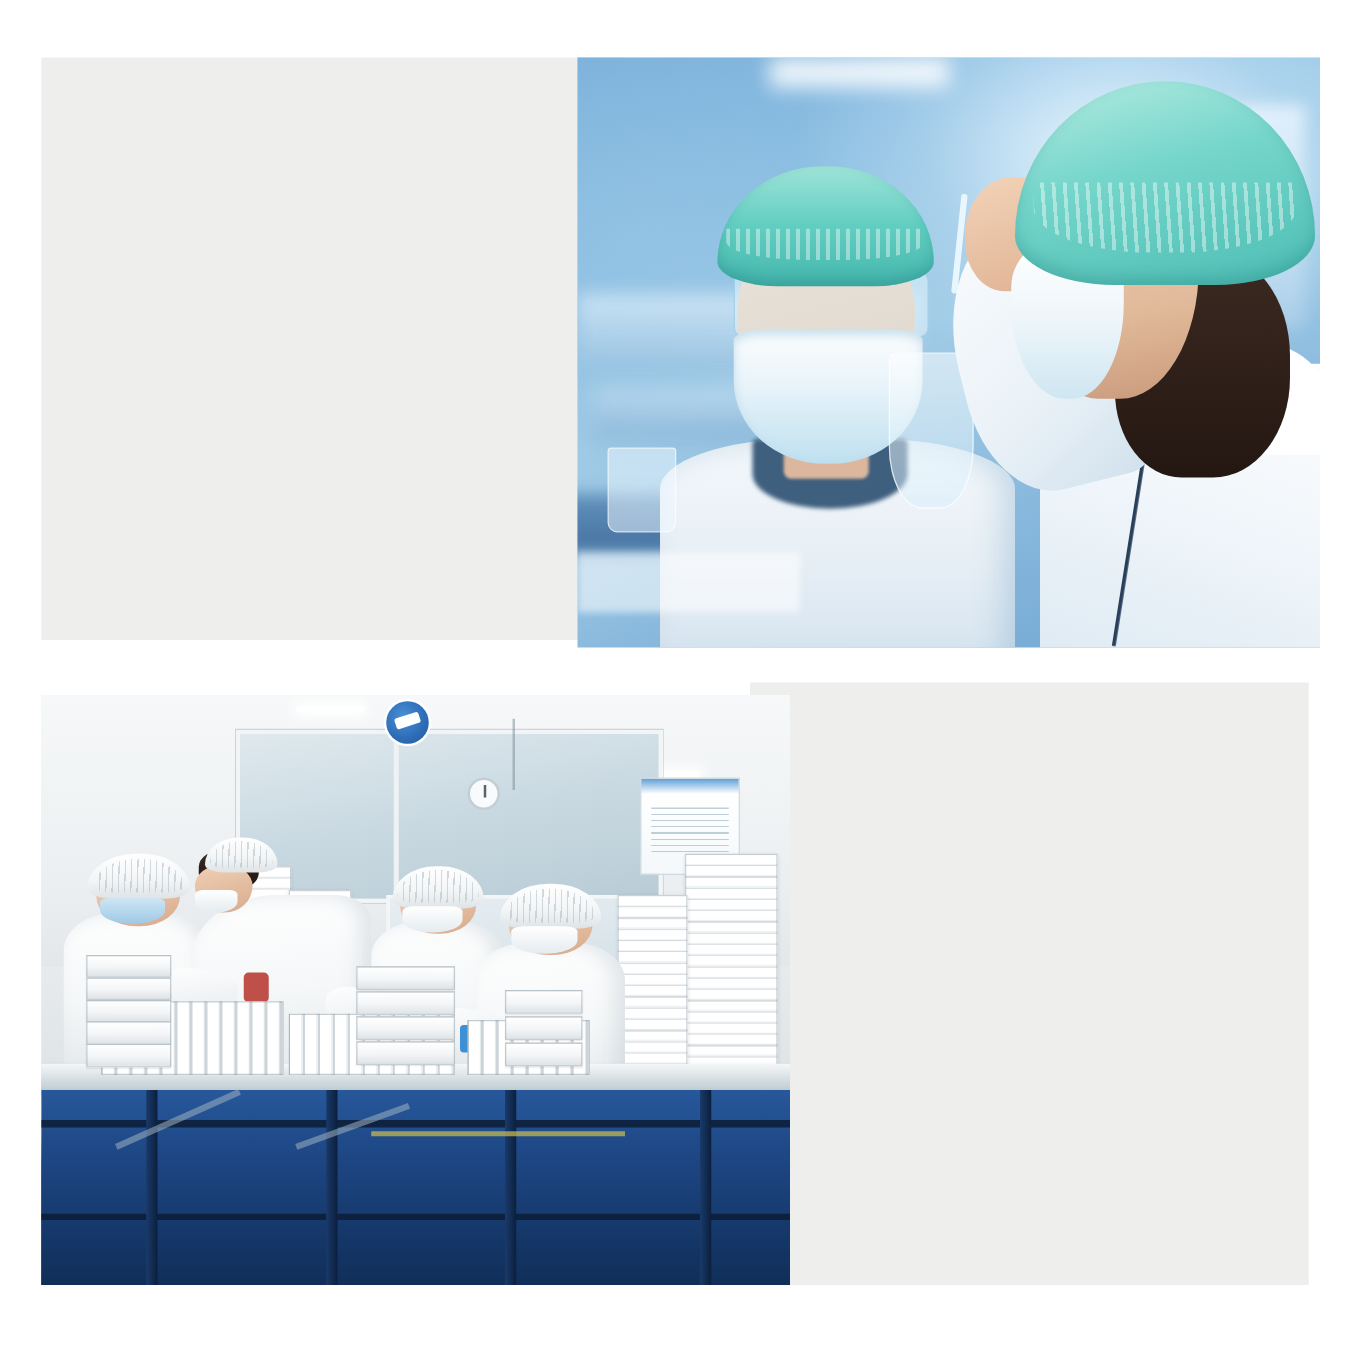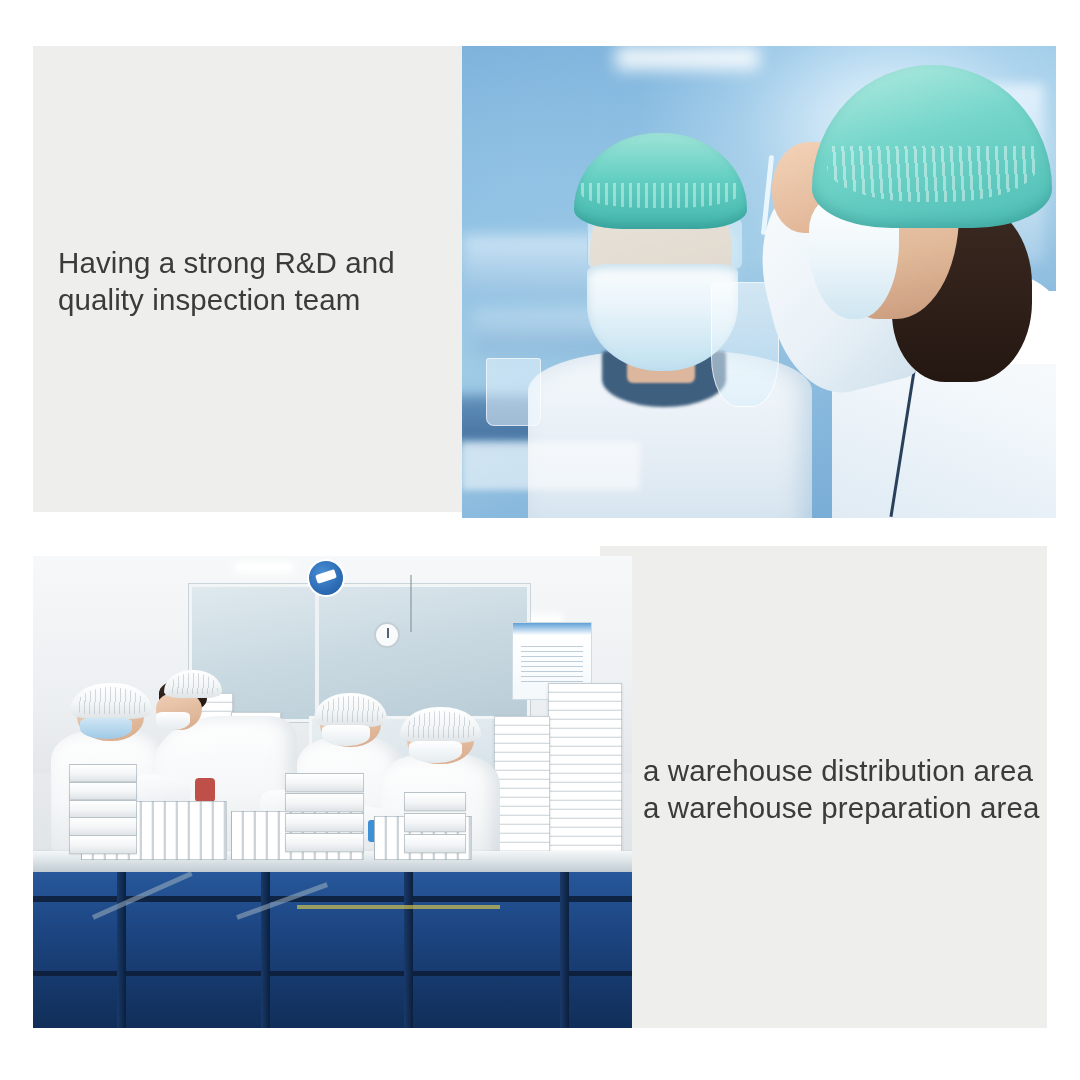--- a/index.html
+++ b/index.html
@@ -381,24 +381,20 @@
   
   .softblur { filter: blur(0.45px); }
 </style>
 </head>
 <body style="background: rgb(255, 255, 255);">
 
 <div class="page">
 
   <div class="panel-gray" style="left: 33px; top: 46px; width: 466px; height: 466px; background: rgb(238, 238, 237);"></div>
 
-  <div class="caption" style="left: 58px; top: 244px; width: 400px; color: rgb(59, 59, 59);">
-    <span class="line">Having a strong R&amp;D and</span>
-    <span class="line">quality inspection team</span>
-  </div>
 
   <div class="photo softblur" id="photo-lab" role="img" aria-label="Two lab technicians in white coats, blue hairnets and face masks inspecting glassware in a blue-lit laboratory">
     <div class="bg-light"></div>
     <div class="bg-cab-r"></div>
     <div class="bg-rack"></div>
     <div class="bg-shelf"></div>
     <div class="bg-shelf2"></div>
     <div class="bg-counter"></div>
     <div class="bg-red"></div>
 
@@ -426,24 +422,20 @@
       <div class="hair"></div>
       <div class="face"></div>
       <div class="mask"></div>
       <div class="maskstrap"></div>
       <div class="cap"></div>
     </div>
   </div>
 
   <div class="panel-gray" style="left: 600px; top: 546px; width: 447px; height: 482px; background: rgb(238, 238, 237);"></div>
 
-  <div class="caption" style="left: 643px; top: 752px; width: 400px; color: rgb(59, 59, 59);">
-    <span class="line">a warehouse distribution area</span>
-    <span class="line">a warehouse preparation area</span>
-  </div>
 
   <div class="photo softblur" id="photo-packing" role="img" aria-label="Workers in white coats and hairnets packing white boxes on a stainless steel table with a blue frame in a cleanroom">
     <div class="wall"></div>
 
     <div class="ceil-light" style="left:30%; top:9%;  width:11%;"></div>
     <div class="ceil-light" style="left:57%; top:10%; width:13%;"></div>
     <div class="ceil-light" style="left:78%; top:13%; width:10%;"></div>
     <div class="ceil-light" style="left:34%; top:2%;  width:9%;"></div>
 
     <div class="window"></div>

